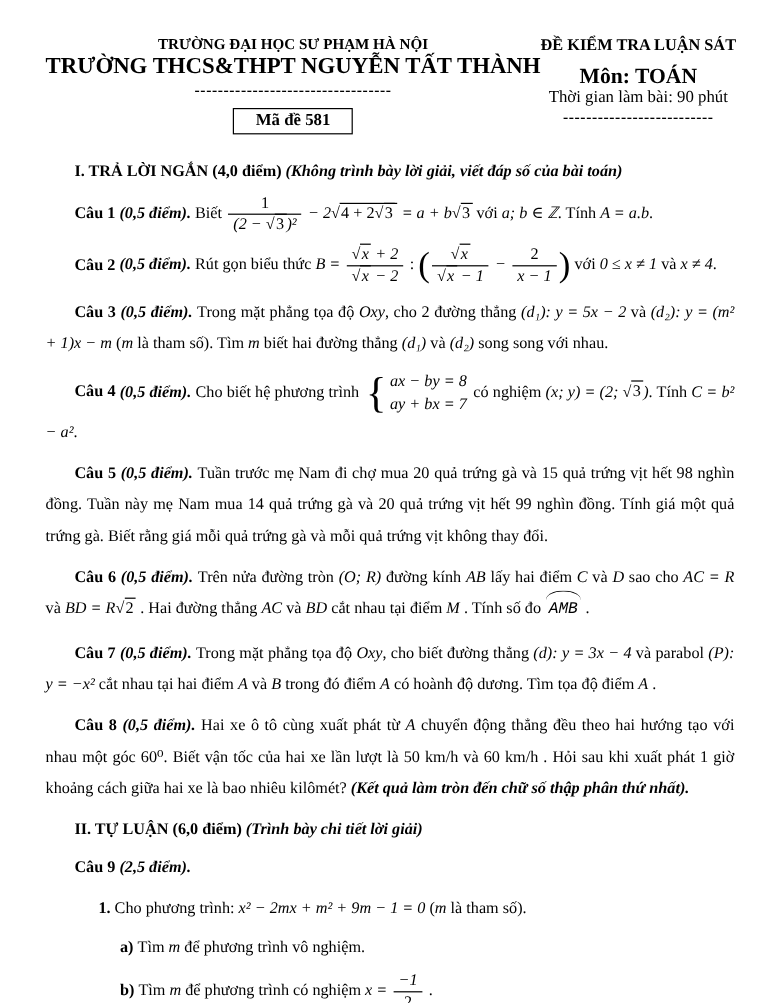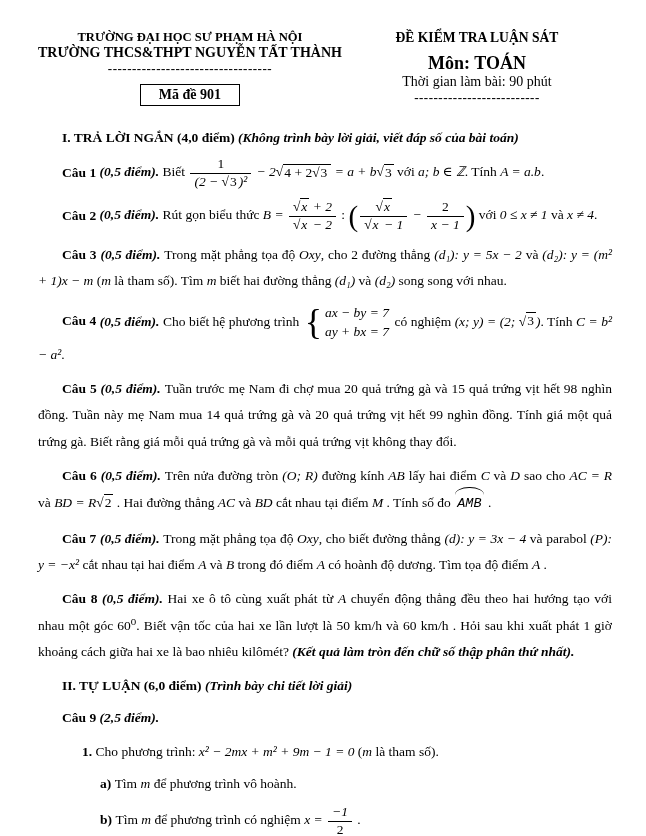--- a/index.html
+++ b/index.html
@@ -7,21 +7,21 @@
     width:646px;height:836px;box-sizing:border-box;
     padding:30px 34px 0 38px;background:#fff;color:#000;
     font-family:"Liberation Serif","DejaVu Serif",serif;
     font-size:13.5px;overflow:hidden;
   }
   
   .hdr{display:flex;}
   .hdr-left{flex:0 0 49%;text-align:center;}
   .hdr-right{flex:1;text-align:center;}
   .school1{font-weight:bold;font-size:12.6px;white-space:nowrap;}
-  .school2{font-weight:bold;font-size:14px;white-space:nowrap;}
+  .school2{font-weight:bold;font-size:19px;white-space:nowrap;}
   .divider{font-weight:bold;letter-spacing:.5px;line-height:1.3;font-size:13px;}
   .code-box{display:inline-block;border:1.5px solid #000;padding:2px 18px;font-weight:bold;font-size:14px;margin-top:6px;}
   .title1,.title2{font-weight:bold;font-size:13.6px;white-space:nowrap;}
   .subject{font-weight:bold;font-size:18px;margin-top:7px;}
   .duration{font-size:14px;text-align:center;}
   
   main{margin-top:20px;}
   .sec-title{margin:10px 0 4px;line-height:1.6;}
   .q{margin:8px 0;text-align:justify;line-height:1.95;}
   .item1{padding-left:20px;margin:6px 0;}
@@ -48,47 +48,47 @@
 <body>
 
 <div class="page">
 
   <div class="hdr">
     <div class="hdr-left">
       <div class="school1">TRƯỜNG ĐẠI HỌC SƯ PHẠM HÀ NỘI</div>
       <div class="school2">TRƯỜNG THCS&amp;THPT NGUYỄN TẤT THÀNH</div>
       <div class="divider">----------------------------------</div>
       <div>
-        <span class="code-box">Mã đề 901</span>
+        <span class="code-box">Mã đề 581</span>
       </div>
     </div>
     <div class="hdr-right">
       <div class="title1">ĐỀ KIỂM TRA LUẬN SÁT</div>
       <div class="subject">Môn: TOÁN</div>
       <div class="duration">Thời gian làm bài: 90 phút</div>
       <div class="divider">--------------------------</div>
     </div>
   </div>
 
   <main>
     <p class="sec-title"><span class="b">I. TRẢ LỜI NGẮN (4,0 điểm) </span><span class="bi">(Không trình bày lời giải, viết đáp số của bài toán)</span></p>
     <p class="q"><span class="b">Câu 1 </span><span class="bi">(0,5 điểm). </span><span class="txt">Biết </span><span class="frac"><span class="fr-num"><span class="txt">1</span></span><span class="fr-den"><span class="mi">(2 − </span><span class="sqrt"><span class="sqrt-sign">√</span><span class="sqrt-rad"><span class="txt">3</span></span></span><span class="mi">)²</span></span></span><span class="mi"> − 2</span><span class="sqrt"><span class="sqrt-sign">√</span><span class="sqrt-rad"><span class="txt">4 + 2</span><span class="sqrt"><span class="sqrt-sign">√</span><span class="sqrt-rad"><span class="txt">3</span></span></span></span></span><span class="mi"> = a + b</span><span class="sqrt"><span class="sqrt-sign">√</span><span class="sqrt-rad"><span class="txt">3</span></span></span><span class="txt"> với </span><span class="mi">a; b ∈ ℤ</span><span class="txt">. Tính </span><span class="mi">A = a.b</span><span class="txt">.</span></p>
     <p class="q"><span class="b">Câu 2 </span><span class="bi">(0,5 điểm). </span><span class="txt">Rút gọn biểu thức </span><span class="mi">B = </span><span class="frac"><span class="fr-num"><span class="sqrt"><span class="sqrt-sign">√</span><span class="sqrt-rad"><span class="mi">x</span></span></span><span class="mi"> + 2</span></span><span class="fr-den"><span class="sqrt"><span class="sqrt-sign">√</span><span class="sqrt-rad"><span class="mi">x</span></span></span><span class="mi"> − 2</span></span></span><span class="txt"> : </span><span class="bigp">(</span><span class="frac"><span class="fr-num"><span class="sqrt"><span class="sqrt-sign">√</span><span class="sqrt-rad"><span class="mi">x</span></span></span></span><span class="fr-den"><span class="sqrt"><span class="sqrt-sign">√</span><span class="sqrt-rad"><span class="mi">x</span></span></span><span class="mi"> − 1</span></span></span><span class="mi"> − </span><span class="frac"><span class="fr-num"><span class="txt">2</span></span><span class="fr-den"><span class="mi">x − 1</span></span></span><span class="bigp">)</span><span class="txt"> với </span><span class="mi">0 ≤ x ≠ 1</span><span class="txt"> và </span><span class="mi">x ≠ 4</span><span class="txt">.</span></p>
     <p class="q"><span class="b">Câu 3 </span><span class="bi">(0,5 điểm). </span><span class="txt">Trong mặt phẳng tọa độ </span><span class="mi">Oxy</span><span class="txt">, cho 2 đường thẳng </span><span class="mi">(d₁): y = 5x − 2</span><span class="txt"> và </span><span class="mi">(d₂): y = (m² + 1)x − m</span><span class="txt"> (</span><span class="mi">m</span><span class="txt"> là tham số). Tìm </span><span class="mi">m</span><span class="txt"> biết hai đường thẳng </span><span class="mi">(d₁)</span><span class="txt"> và </span><span class="mi">(d₂)</span><span class="txt"> song song với nhau.</span></p>
     <p class="q"><span class="b">Câu 4 </span><span class="bi">(0,5 điểm). </span><span class="txt">Cho biết hệ phương trình </span><span class="sys">
           <span class="sys-brace">{</span>
           <span class="sys-rows">
-            <span class="sys-row"><span class="mi">ax − by = 7</span></span>
+            <span class="sys-row"><span class="mi">ax − by = 8</span></span>
             <span class="sys-row"><span class="mi">ay + bx = 7</span></span>
           </span>
         </span><span class="txt"> có nghiệm </span><span class="mi">(x; y) = (2; </span><span class="sqrt"><span class="sqrt-sign">√</span><span class="sqrt-rad"><span class="txt">3</span></span></span><span class="mi">)</span><span class="txt">. Tính </span><span class="mi">C = b² − a²</span><span class="txt">.</span></p>
     <p class="q"><span class="b">Câu 5 </span><span class="bi">(0,5 điểm). </span><span class="txt">Tuần trước mẹ Nam đi chợ mua 20 quả trứng gà và 15 quả trứng vịt hết 98 nghìn đồng. Tuần này mẹ Nam mua 14 quả trứng gà và 20 quả trứng vịt hết 99 nghìn đồng. Tính giá một quả trứng gà. Biết rằng giá mỗi quả trứng gà và mỗi quả trứng vịt không thay đổi.</span></p>
     <p class="q"><span class="b">Câu 6 </span><span class="bi">(0,5 điểm). </span><span class="txt">Trên nửa đường tròn </span><span class="mi">(O; R)</span><span class="txt"> đường kính </span><span class="mi">AB</span><span class="txt"> lấy hai điểm </span><span class="mi">C</span><span class="txt"> và </span><span class="mi">D</span><span class="txt"> sao cho </span><span class="mi">AC = R</span><span class="txt"> và </span><span class="mi">BD = R</span><span class="sqrt"><span class="sqrt-sign">√</span><span class="sqrt-rad"><span class="txt">2</span></span></span><span class="txt"> . Hai đường thẳng </span><span class="mi">AC</span><span class="txt"> và </span><span class="mi">BD</span><span class="txt"> cắt nhau tại điểm </span><span class="mi">M</span><span class="txt"> . Tính số đo </span><span class="hat">AMB</span><span class="txt"> .</span></p>
     <p class="q"><span class="b">Câu 7 </span><span class="bi">(0,5 điểm). </span><span class="txt">Trong mặt phẳng tọa độ </span><span class="mi">Oxy</span><span class="txt">, cho biết đường thẳng </span><span class="mi">(d): y = 3x − 4</span><span class="txt"> và parabol </span><span class="mi">(P): y = −x²</span><span class="txt"> cắt nhau tại hai điểm </span><span class="mi">A</span><span class="txt"> và </span><span class="mi">B</span><span class="txt"> trong đó điểm </span><span class="mi">A</span><span class="txt"> có hoành độ dương. Tìm tọa độ điểm </span><span class="mi">A</span><span class="txt"> .</span></p>
     <p class="q"><span class="b">Câu 8 </span><span class="bi">(0,5 điểm). </span><span class="txt">Hai xe ô tô cùng xuất phát từ </span><span class="mi">A</span><span class="txt"> chuyển động thẳng đều theo hai hướng tạo với nhau một góc 60⁰. Biết vận tốc của hai xe lần lượt là 50 km/h và 60 km/h . Hỏi sau khi xuất phát 1 giờ khoảng cách giữa hai xe là bao nhiêu kilômét? </span><span class="bi">(Kết quả làm tròn đến chữ số thập phân thứ nhất).</span></p>
     <p class="sec-title"><span class="b">II. TỰ LUẬN (6,0 điểm) </span><span class="bi">(Trình bày chi tiết lời giải)</span></p>
     <p class="q"><span class="b">Câu 9 </span><span class="bi">(2,5 điểm).</span></p>
     <p class="q item1"><span class="b">1. </span><span class="txt">Cho phương trình: </span><span class="mi">x² − 2mx + m² + 9m − 1 = 0</span><span class="txt"> (</span><span class="mi">m</span><span class="txt"> là tham số).</span></p>
-    <p class="q sub"><span class="b">a) </span><span class="txt">Tìm </span><span class="mi">m</span><span class="txt"> để phương trình vô hoành.</span></p>
+    <p class="q sub"><span class="b">a) </span><span class="txt">Tìm </span><span class="mi">m</span><span class="txt"> để phương trình vô nghiệm.</span></p>
     <p class="q sub"><span class="b">b) </span><span class="txt">Tìm </span><span class="mi">m</span><span class="txt"> để phương trình có nghiệm </span><span class="mi">x = </span><span class="frac"><span class="fr-num"><span class="mi">−1</span></span><span class="fr-den"><span class="txt">2</span></span></span><span class="txt"> .</span></p>
   </main>
 
 </div>
 
 </body></html>

